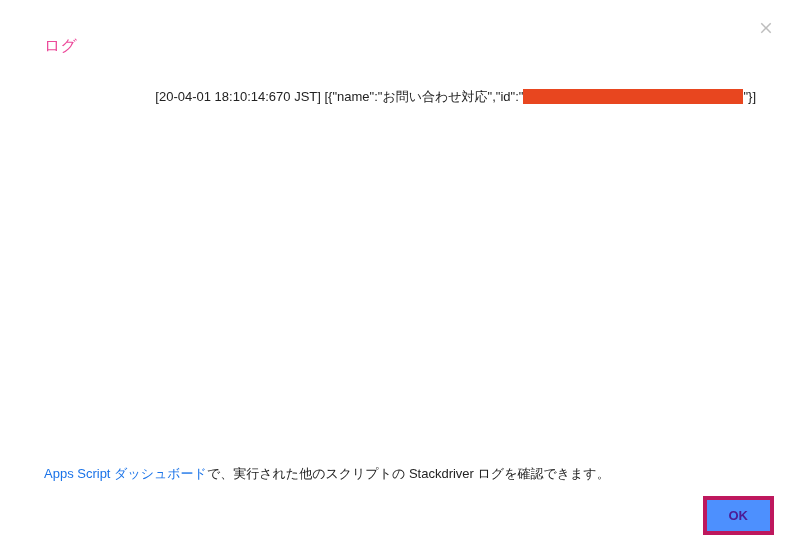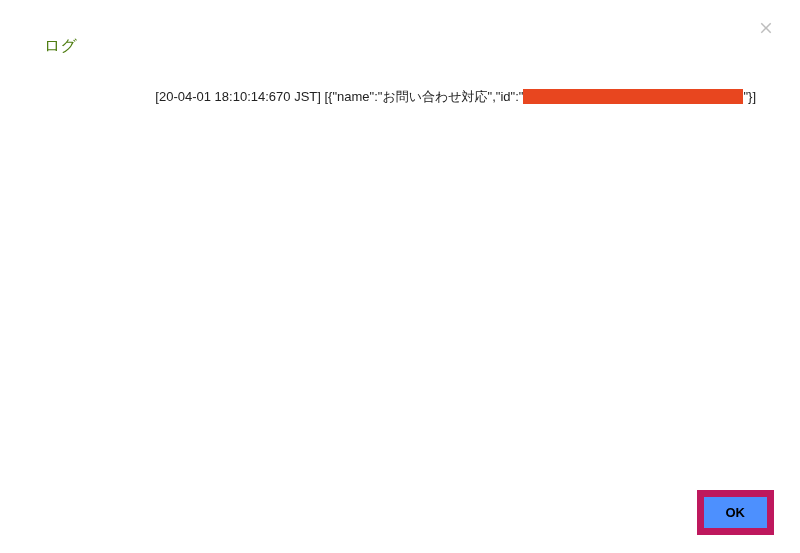--- a/index.html
+++ b/index.html
@@ -27,21 +27,21 @@
       display: flex;
       align-items: center;
       justify-content: center;
     }
     .close-btn svg { width: 18px; height: 18px; }
     .title {
       position: absolute;
       top: 36px;
       left: 44px;
       font-size: 16px;
-      color: #4d7c0f;
+      color: #ec4899;
       font-weight: 400;
     }
     .log-body {
       position: absolute;
       top: 88px;
       left: 44px;
       right: 44px;
       font-size: 13px;
       color: #222;
       line-height: 1.4;
@@ -71,22 +71,22 @@
     .footer-text a {
       color: #1a73e8;
       text-decoration: none;
       cursor: pointer;
     }
     .ok-btn {
       position: absolute;
       bottom: 18px;
       right: 26px;
       background: #4d90fe;
-      color: #000000;
-      border: 7px solid #be185d;
+      color: #4c1d95;
+      border: 4px solid #be185d;
       font-size: 13px;
       font-weight: 700;
       padding: 8px 22px;
       cursor: pointer;
       font-family: inherit;
     }
   </style>
 </head>
 <body>
 
@@ -101,16 +101,19 @@
   </div>
 
   <div class="title">ログ</div>
 
   <div class="log-body">
     <div class="log-line">
       <span>[20-04-01 18:10:14:670 JST] [{"name":"お問い合わせ対応","id":"</span><span class="redaction"></span><span>"}]</span>
     </div>
   </div>
 
+  <div class="footer-text">
+    <a>Apps Script ダッシュボード</a><span>で、実行された他のスクリプトの Stackdriver ログを確認できます。</span>
+  </div>
 
   <button class="ok-btn">OK</button>
 
 </div>
 
 </body></html>

